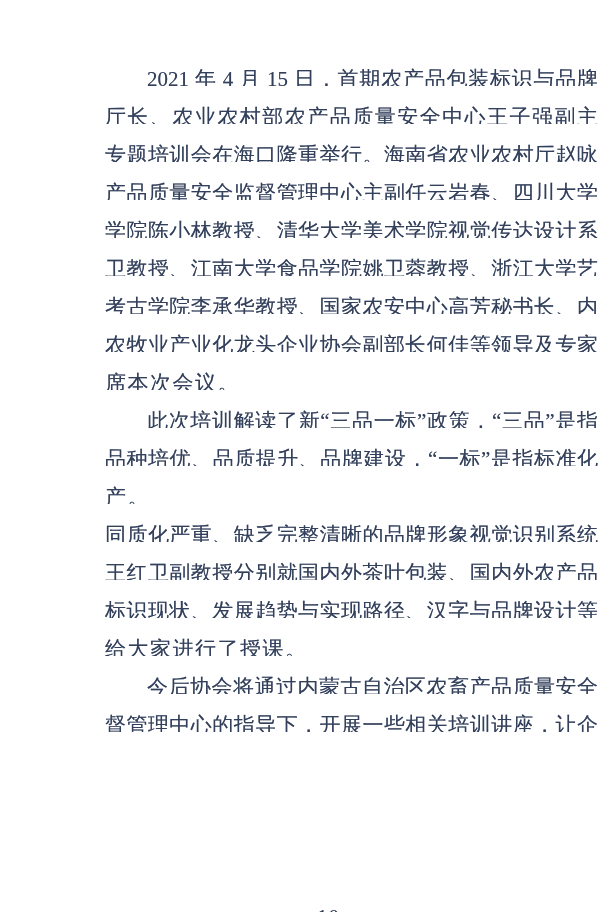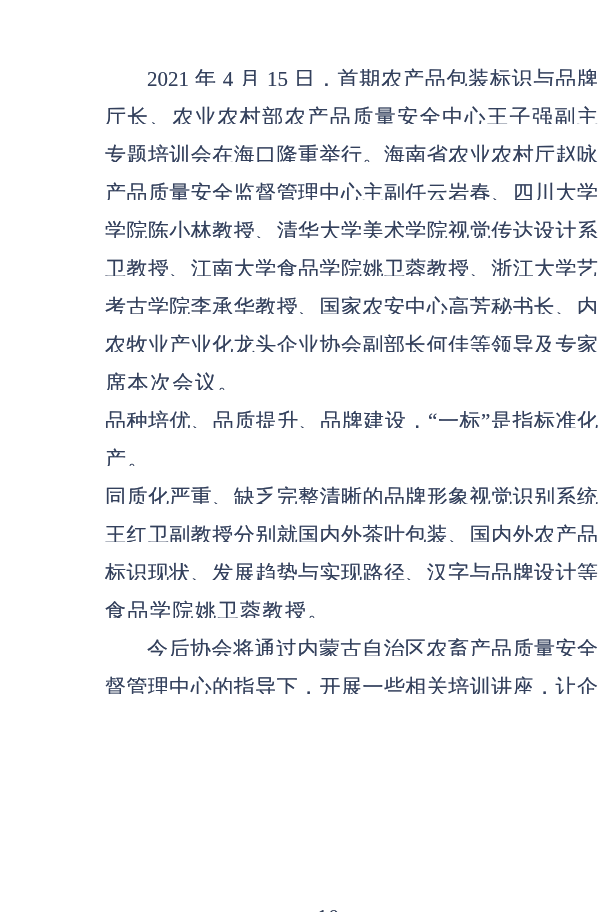--- a/index.html
+++ b/index.html
@@ -60,23 +60,24 @@
   <div class="doc-body" id="doc-body">
       <div class="line indent">2021 年 4 月 15 日，首期农产品包装标识与品牌提升</div>
       <div class="line">厅长、农业农村部农产品质量安全中心王子强副主任、中</div>
       <div class="line">专题培训会在海口隆重举行。海南省农业农村厅赵咏望副</div>
       <div class="line">产品质量安全监督管理中心主副任云岩春、四川大学艺术</div>
       <div class="line">学院陈小林教授、清华大学美术学院视觉传达设计系王红</div>
       <div class="line">卫教授、江南大学食品学院姚卫蓉教授、浙江大学艺术与</div>
       <div class="line">考古学院李承华教授、国家农安中心高芳秘书长、内蒙古</div>
       <div class="line">农牧业产业化龙头企业协会副部长何佳等领导及专家出</div>
       <div class="line flush">席本次会议。</div>
+      <div class="line indent">此次培训解读了新“三品一标”政策，“三品”是指</div>
       <div class="line">品种培优、品质提升、品牌建设，“一标”是指标准化生</div>
       <div class="line flush">产。</div>
       <div class="line">同质化严重、缺乏完整清晰的品牌形象视觉识别系统等问</div>
       <div class="line">王红卫副教授分别就国内外茶叶包装、国内外农产品包装</div>
       <div class="line">标识现状、发展趋势与实现路径、汉字与品牌设计等方面</div>
-      <div class="line flush">食品学院姚卫蓉教授。</div>
+      <div class="line flush">给大家进行了授课。</div>
       <div class="line indent">今后协会将通过内蒙古自治区农畜产品质量安全监</div>
       <div class="line">督管理中心的指导下，开展一些相关培训讲座，让企业更</div>
     </div>
   <div class="page-number">- 10 -</div>
 </div>
 
 </body></html>

